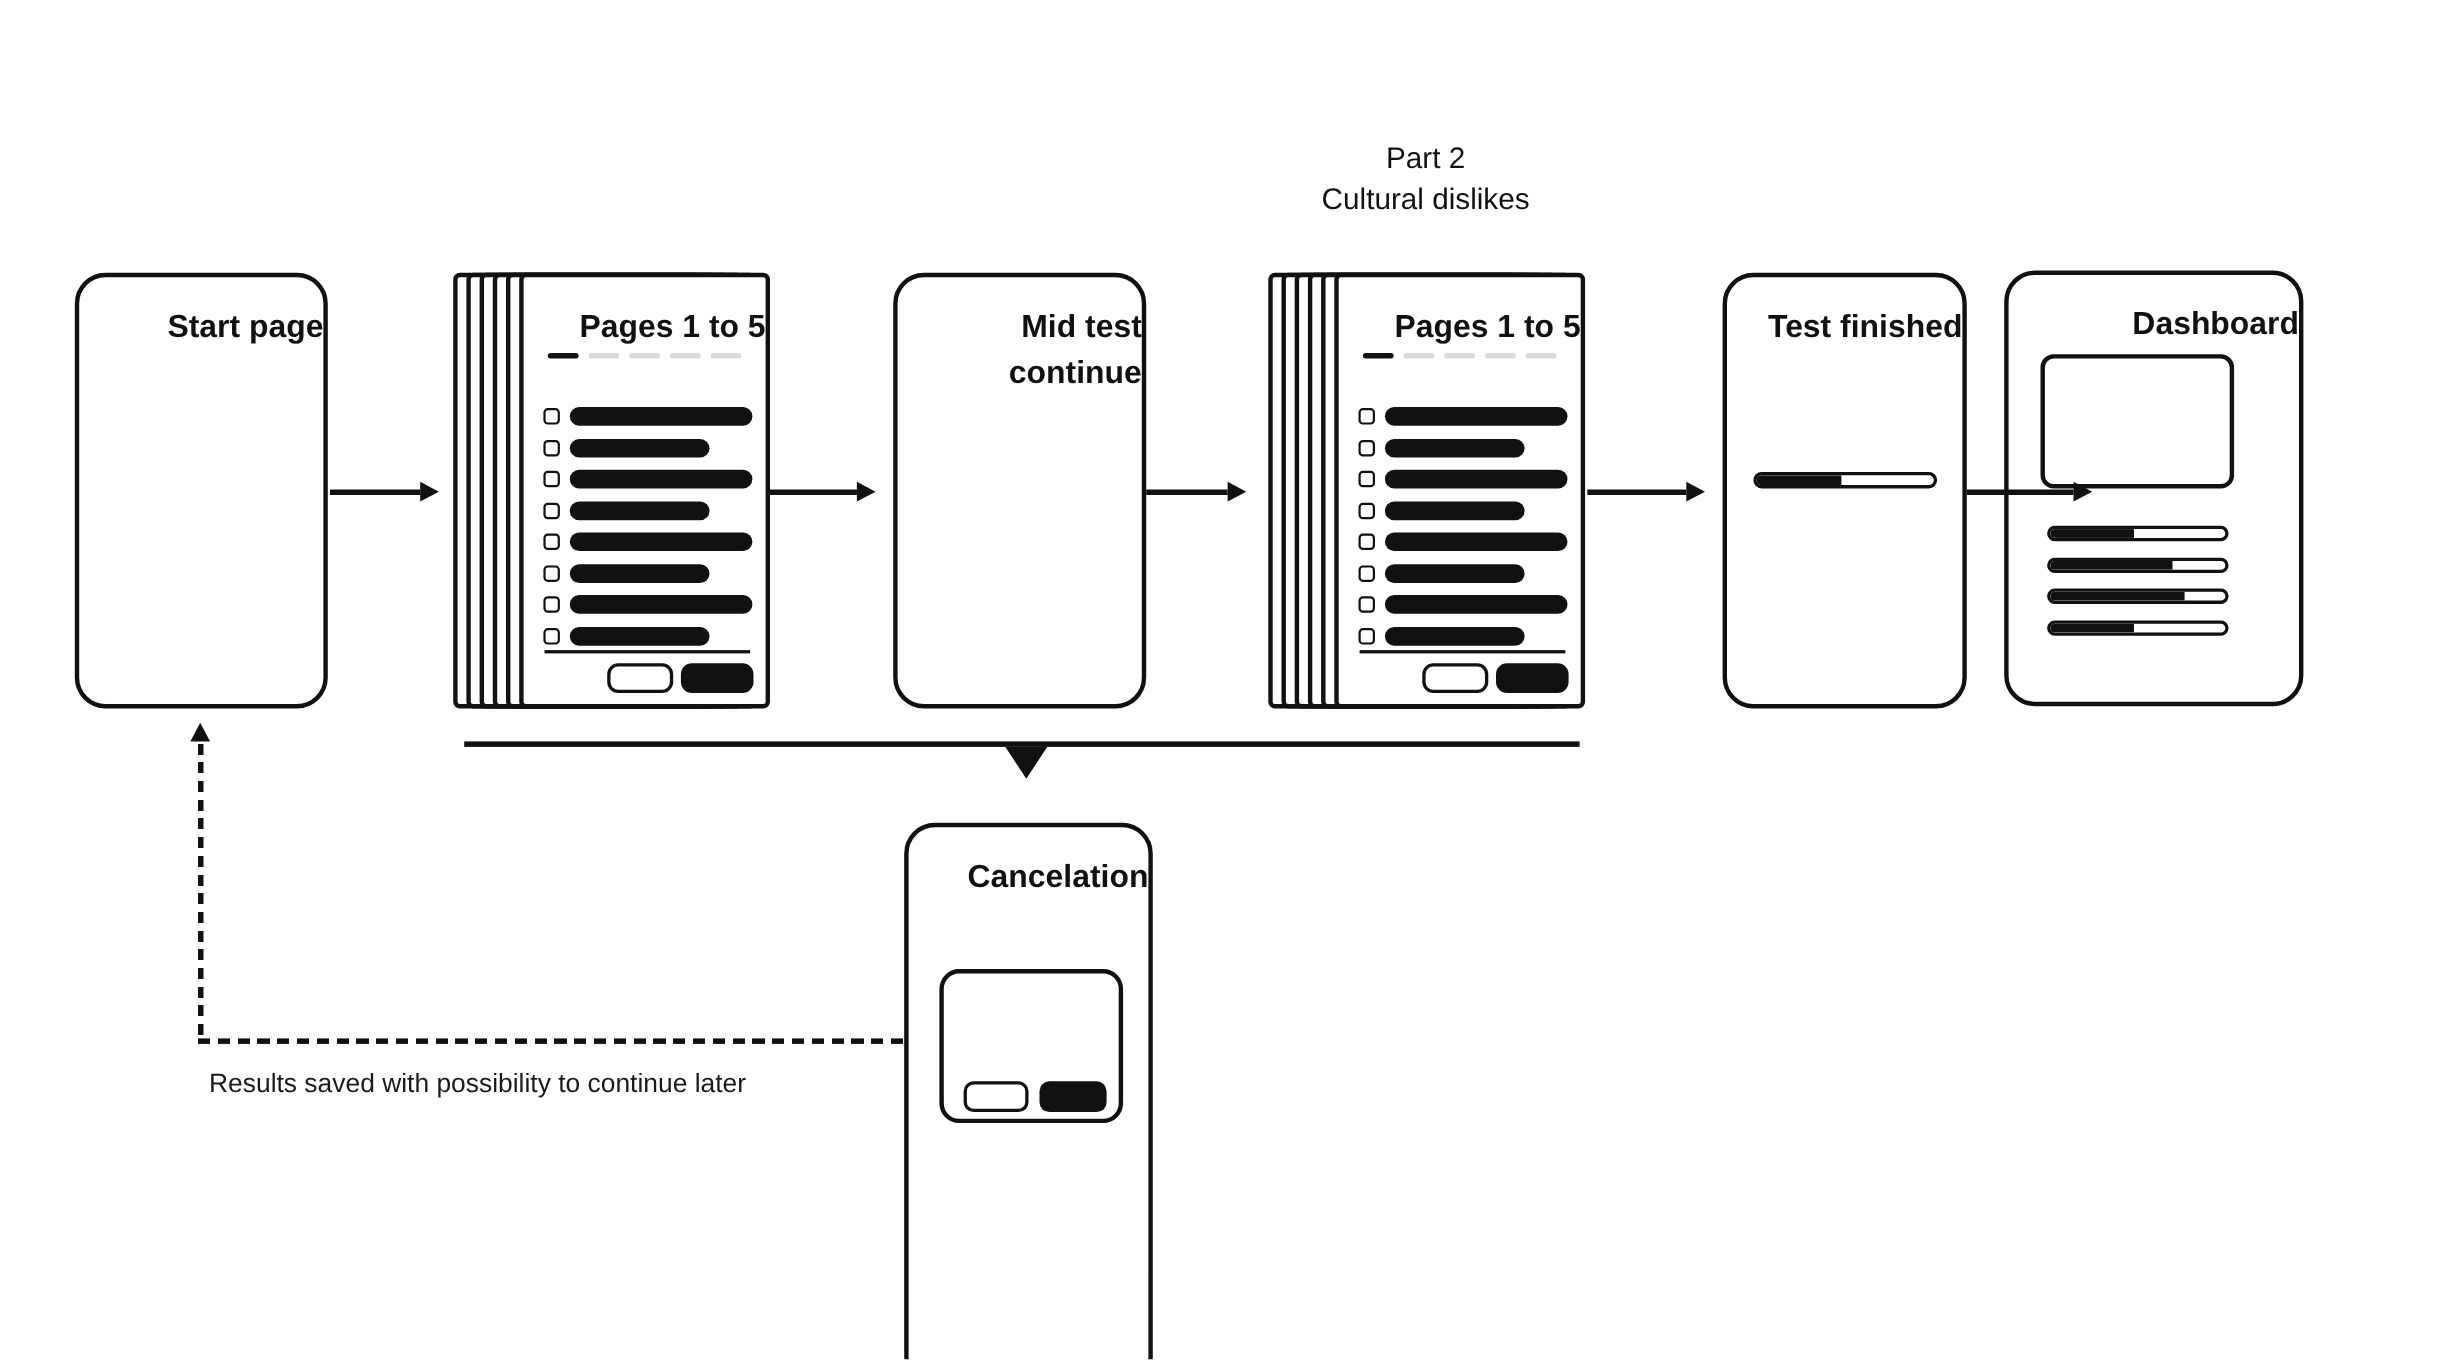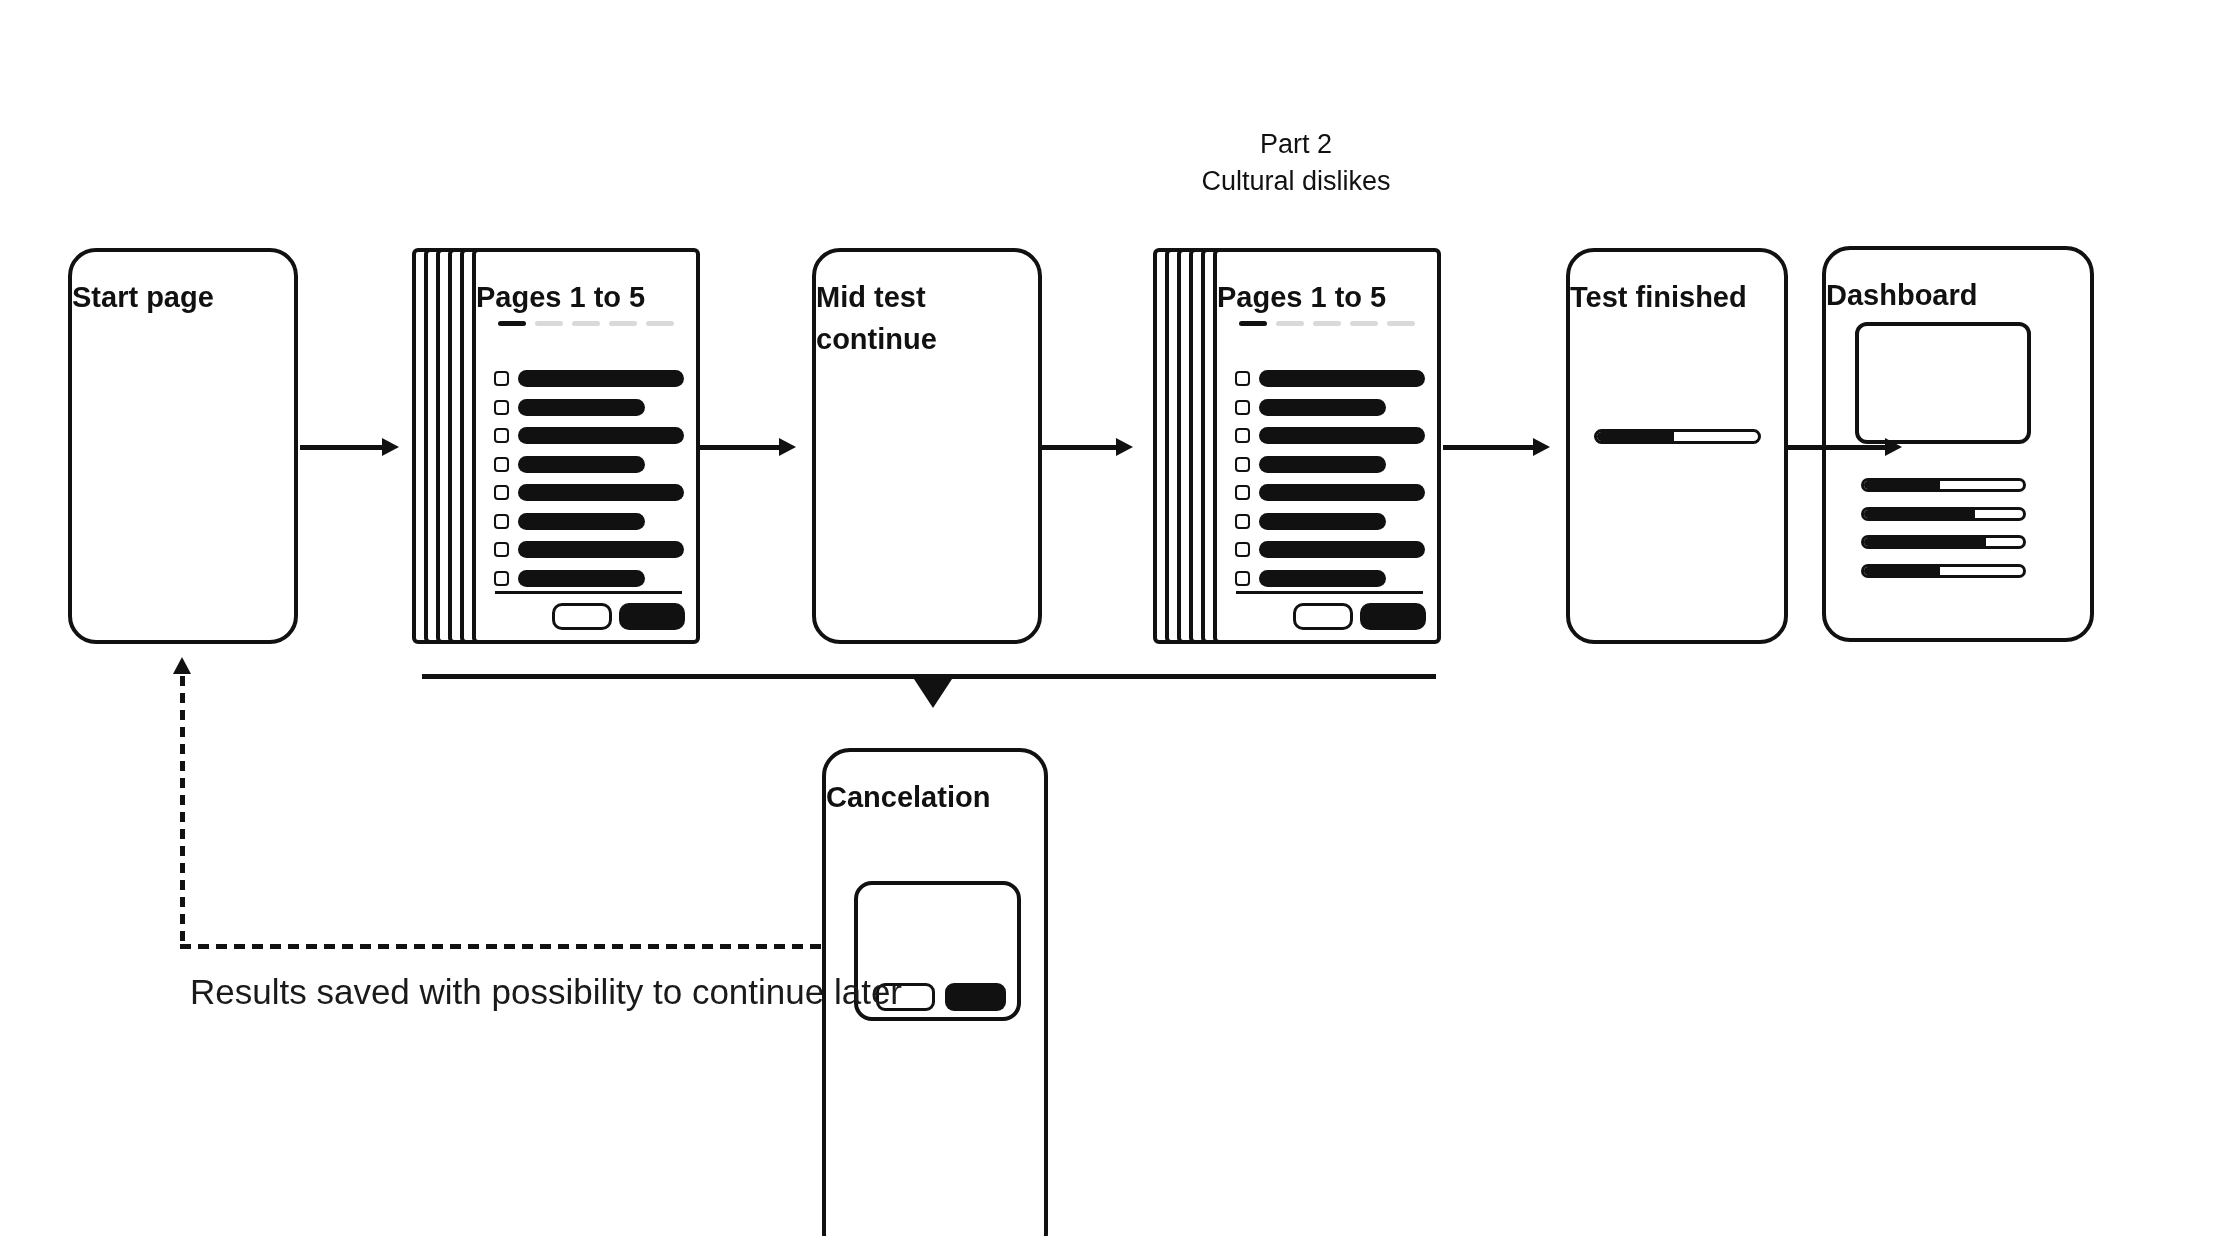--- a/index.html
+++ b/index.html
@@ -21,21 +21,21 @@
     position:absolute;top:126px;width:300px;
     text-align:center;font-size:27px;line-height:37px;color:var(--ink);
   }
   
   .screen{
     position:absolute;top:248px;width:230px;height:396px;
     border:4.5px solid var(--ink);border-radius:28px;background:var(--bg);
     box-sizing:border-box;
   }
   .screen-title{
-    padding-top:24px;text-align:left;
+    padding-top:24px;text-align:right;
     font-size:29px;font-weight:bold;line-height:42px;color:var(--ink);
     white-space:nowrap;
   }
   
   .stack{position:absolute;top:248px;width:288px;height:396px;}
   .page-layer,.page-front{
     position:absolute;top:0;width:228px;height:396px;
     border:4.5px solid var(--ink);border-radius:6px;background:var(--bg);
     box-sizing:border-box;
   }
@@ -93,21 +93,21 @@
   .v-dashed{
     position:absolute;left:180px;top:676px;width:4.5px;height:270px;
     background:repeating-linear-gradient(180deg,var(--ink) 0 10px,transparent 10px 17px);
   }
   .h-dashed{
     position:absolute;left:180px;top:944px;width:644px;height:5px;
     background:repeating-linear-gradient(90deg,var(--ink) 0 11px,transparent 11px 18px);
   }
   .footer-note{
     position:absolute;left:190px;top:972px;
-    font-size:35px;color:#1a1a1a;white-space:nowrap;
+    font-size:24px;color:#1a1a1a;white-space:nowrap;
   }
   
   .cancel-box{top:748px;height:513px;width:226px;}
   .modal{
     position:absolute;left:28px;top:129px;width:167px;height:140px;
     border:4px solid var(--ink);border-radius:18px;box-sizing:border-box;background:var(--bg);
   }
   .modal-btn{position:absolute;top:98px;height:28px;border-radius:9px;box-sizing:border-box;}
   .modal-btn.ghost{left:18px;width:59px;border:3.5px solid var(--ink);background:var(--bg);}
   .modal-btn.solid{left:87px;width:61px;background:var(--ink);}

